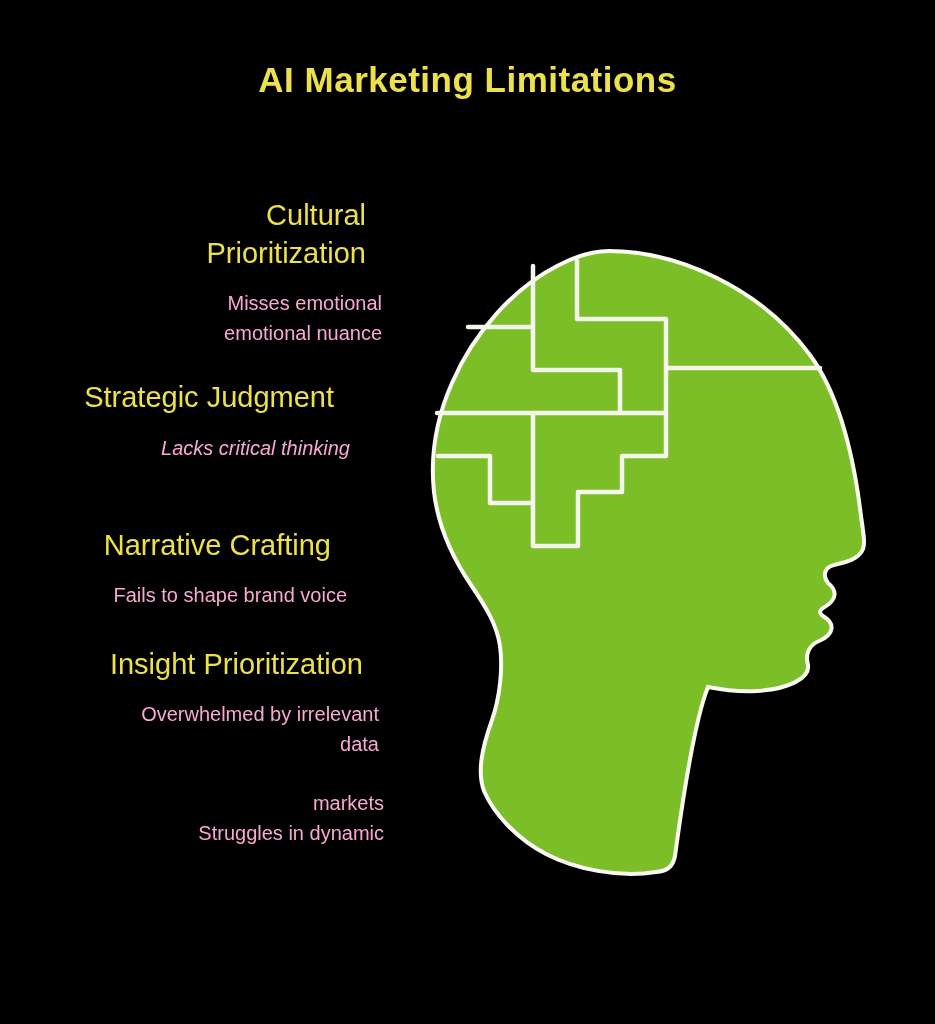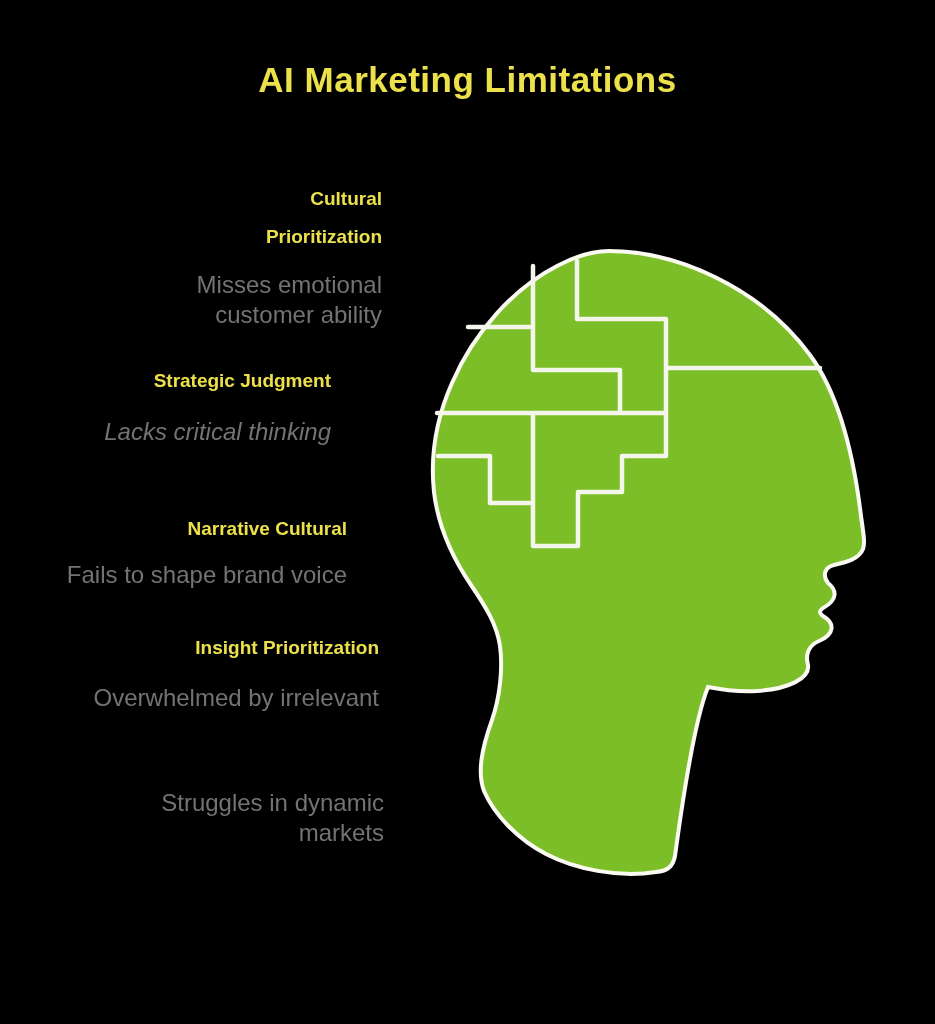--- a/index.html
+++ b/index.html
@@ -14,37 +14,37 @@
     position:absolute;
     top:60px;left:0;width:935px;
     text-align:center;
     color:#ECE14A;
     font-size:35px;
     font-weight:700;
     letter-spacing:0.5px;
   }
   .section{position:absolute;text-align:right;}
   .section h2{
-    margin:0;
+    margin:16px;
     color:#ECE14A;
-    font-size:19px;
-    font-weight:700;
+    font-size:29px;
+    font-weight:400;
     line-height:38px;
   }
   .section h2 span{display:block;}
   .section p{
     margin:14px 0 0 0;
-    color:#737373;
-    font-size:24px;
+    color:#f9a8d4;
+    font-size:20px;
     font-weight:400;
     line-height:30px;
   }
   .section p span{display:block;}
   .s1{top:180px;right:553px;}
-  .s2{top:362px;right:604px;}
+  .s2{top:362px;right:585px;}
   .s3{top:510px;right:588px;}
   .s4{top:629px;right:556px;}
   .s5{top:774px;right:551px;}
   .s3 p{margin-top:12px;}
   .s2 p{margin-top:17px;font-style:italic;}
   .s4 p{margin-top:16px;margin-left:47px;}
   .head-svg{position:absolute;top:0;left:0;}
 </style>
 </head>
 <body>
@@ -85,51 +85,52 @@
              M438,456 L490,456 L490,503 L533,503" stroke="#F5F6EB"></path>
   </svg>
 
   <div class="section s1">
     <h2>
       <span>Cultural</span>
       <span>Prioritization</span>
     </h2>
     <p>
       <span>Misses emotional</span>
-      <span>customer ability</span>
+      <span>emotional nuance</span>
     </p>
   </div>
 
   <div class="section s2">
     <h2>
       <span>Strategic Judgment</span>
     </h2>
     <p>
       <span>Lacks critical thinking</span>
     </p>
   </div>
 
   <div class="section s3">
     <h2>
-      <span>Narrative Cultural</span>
+      <span>Narrative Crafting</span>
     </h2>
     <p>
       <span>Fails to shape brand voice</span>
     </p>
   </div>
 
   <div class="section s4">
     <h2>
       <span>Insight Prioritization</span>
     </h2>
     <p>
       <span>Overwhelmed by irrelevant</span>
+      <span>data</span>
     </p>
   </div>
 
   <div class="section s5">
     <p>
+      <span>markets</span>
       <span>Struggles in dynamic</span>
-      <span>markets</span>
     </p>
   </div>
 
 </div>
 
 </body></html>

